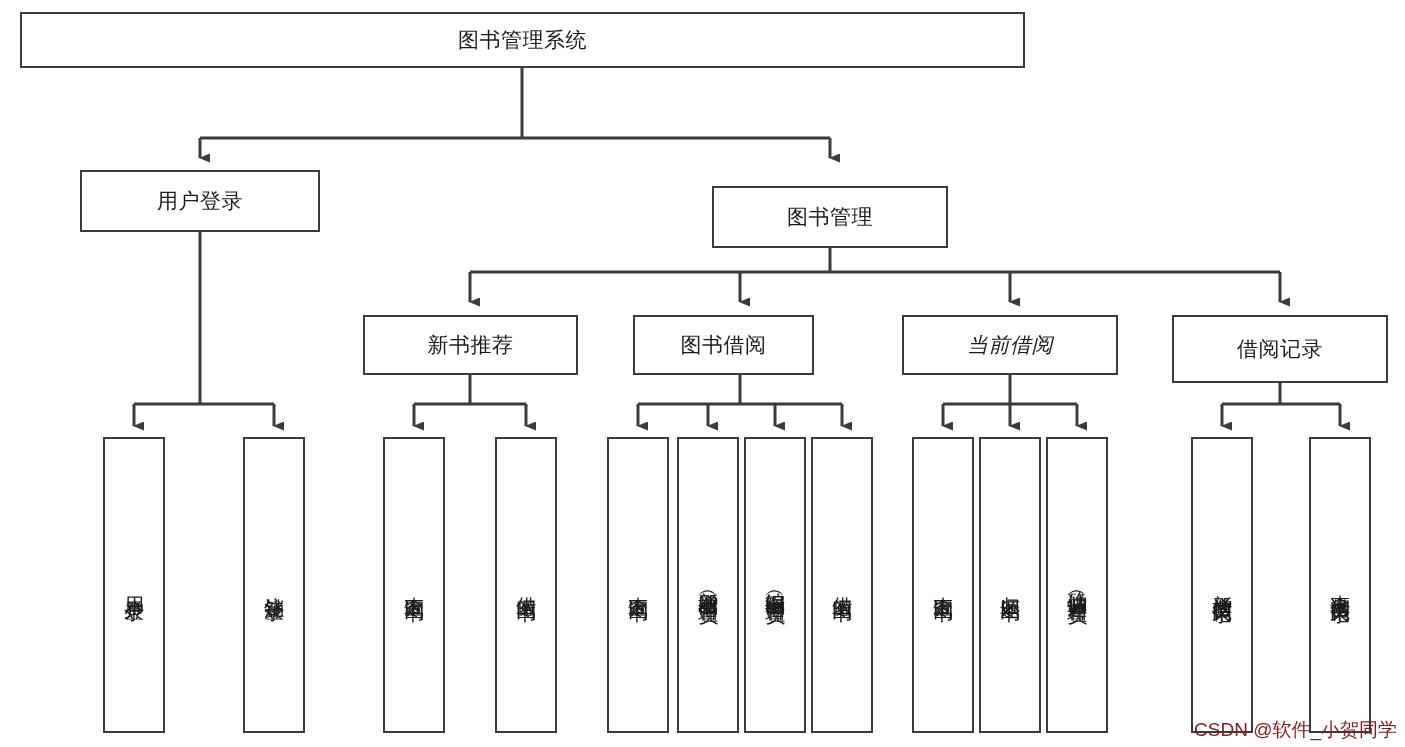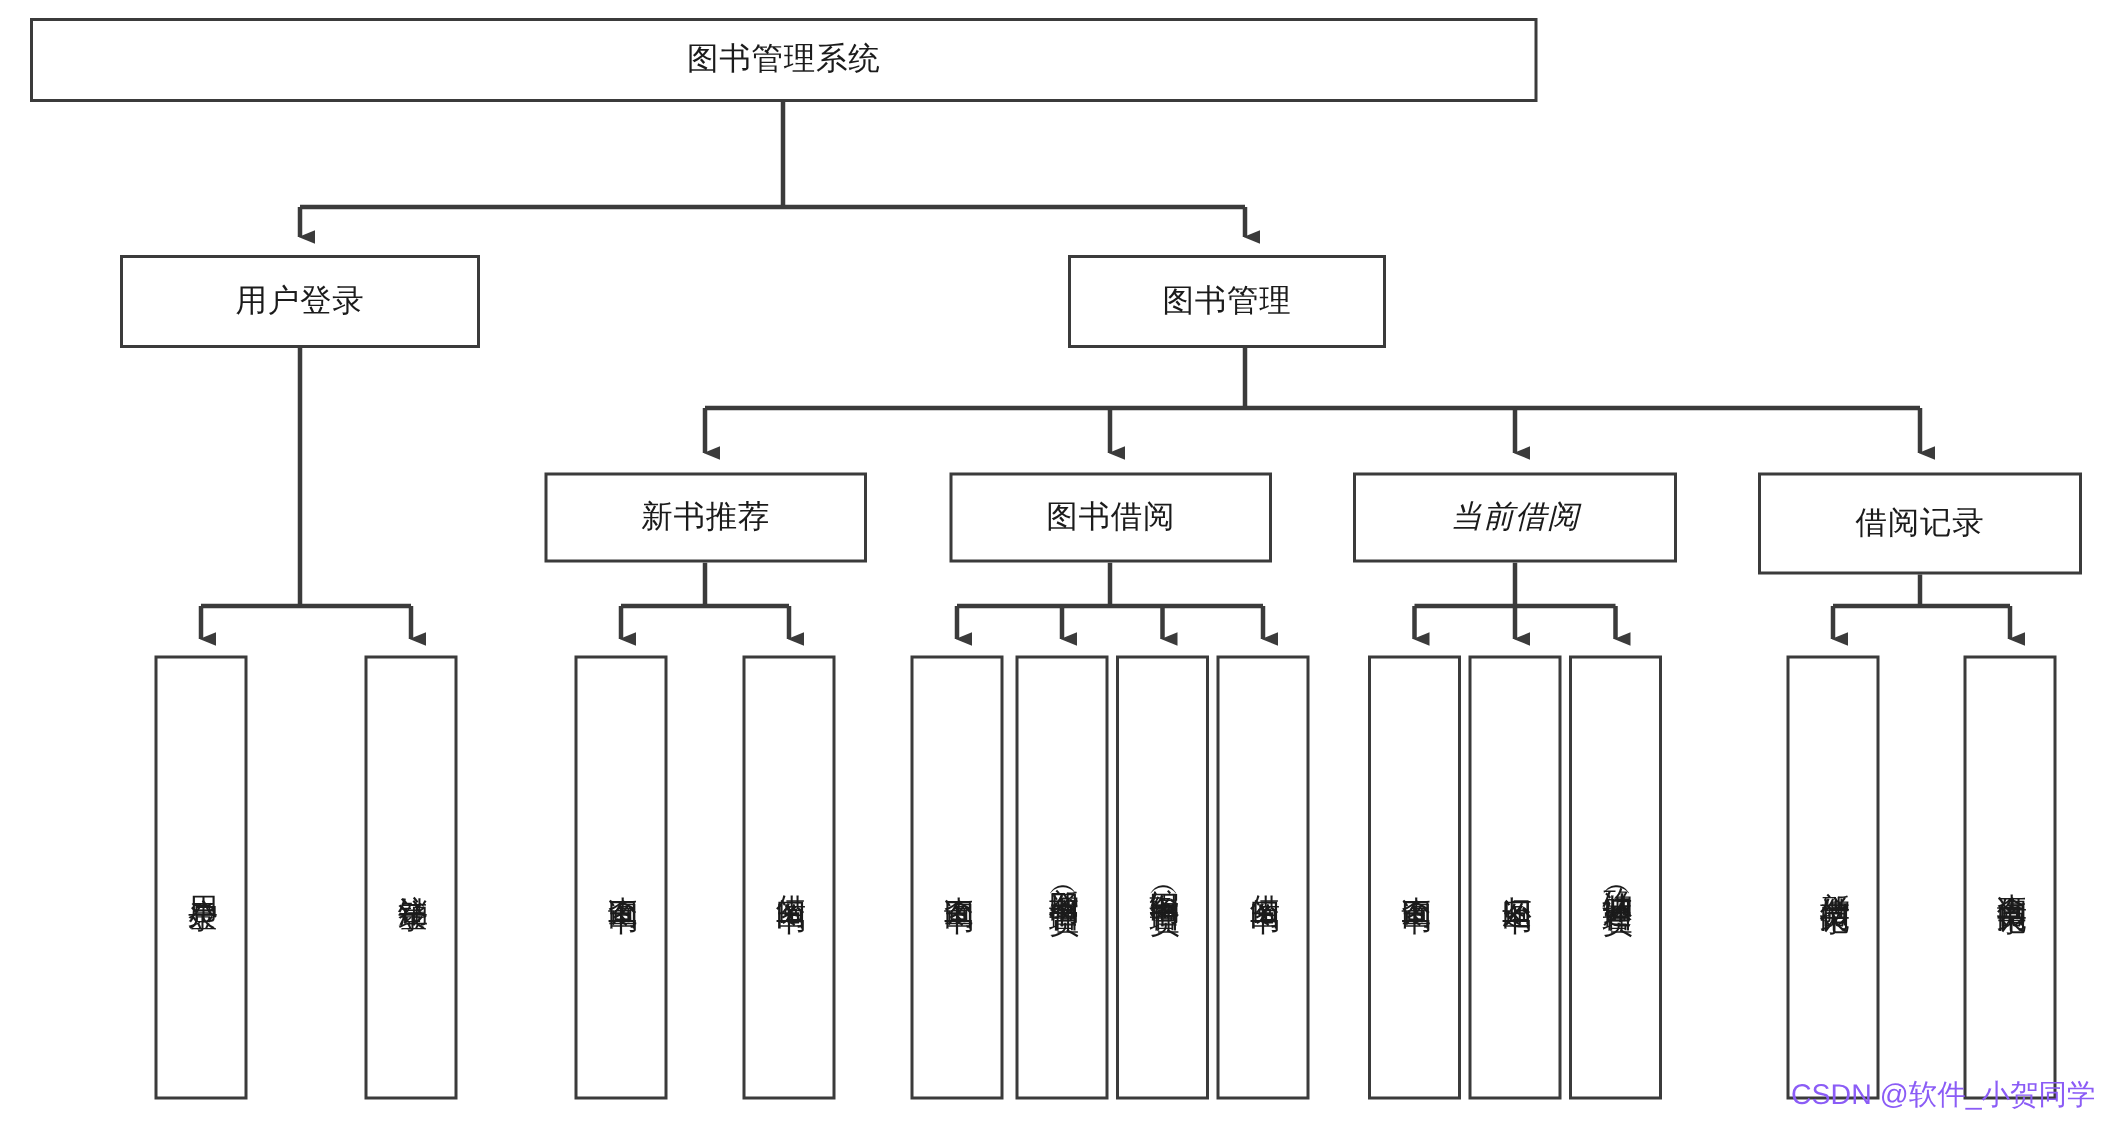--- a/index.html
+++ b/index.html
@@ -56,21 +56,21 @@
   }
   .node.v .lbl {
     writing-mode: vertical-rl;
     text-orientation: upright;
   }
   #watermark {
     position: absolute;
     right: 8px;
     bottom: 4px;
     font-size: 19px;
-    color: #8b5cf6;
+    color: #7f1d1d;
     z-index: 5;
     white-space: nowrap;
     user-select: none;
   }
 </style>
 </head>
 <body>
 
 <div id="canvas">
 
@@ -124,28 +124,28 @@
     </g>
   </svg>
 
   <div class="node h" style="left:20px; top:12px; width:1005px; height:56px;">
     <span class="lbl">图书管理系统</span>
   </div>
 
   <div class="node h" style="left:80px; top:170px; width:240px; height:62px;">
     <span class="lbl">用户登录</span>
   </div>
-  <div class="node h" style="left:712px; top:170px; width:212px; height:62px;">
+  <div class="node h" style="left:712px; top:186px; width:236px; height:62px;">
     <span class="lbl">图书管理</span>
   </div>
 
   <div class="node h" style="left:363px; top:315px; width:215px; height:60px;text-align:right;">
     <span class="lbl">新书推荐</span>
   </div>
-  <div class="node h" style="left:633px; top:315px; width:215px; height:60px;">
+  <div class="node h" style="left:633px; top:315px; width:181px; height:60px;">
     <span class="lbl">图书借阅</span>
   </div>
   <div class="node h" style="left:902px; top:315px; width:216px; height:60px;font-style:italic;">
     <span class="lbl">当前借阅</span>
   </div>
   <div class="node h" style="left:1172px; top:315px; width:216px; height:68px;">
     <span class="lbl">借阅记录</span>
   </div>
 
   <div class="node v" style="left:103px; top:437px; width:62px; height:296px;">

